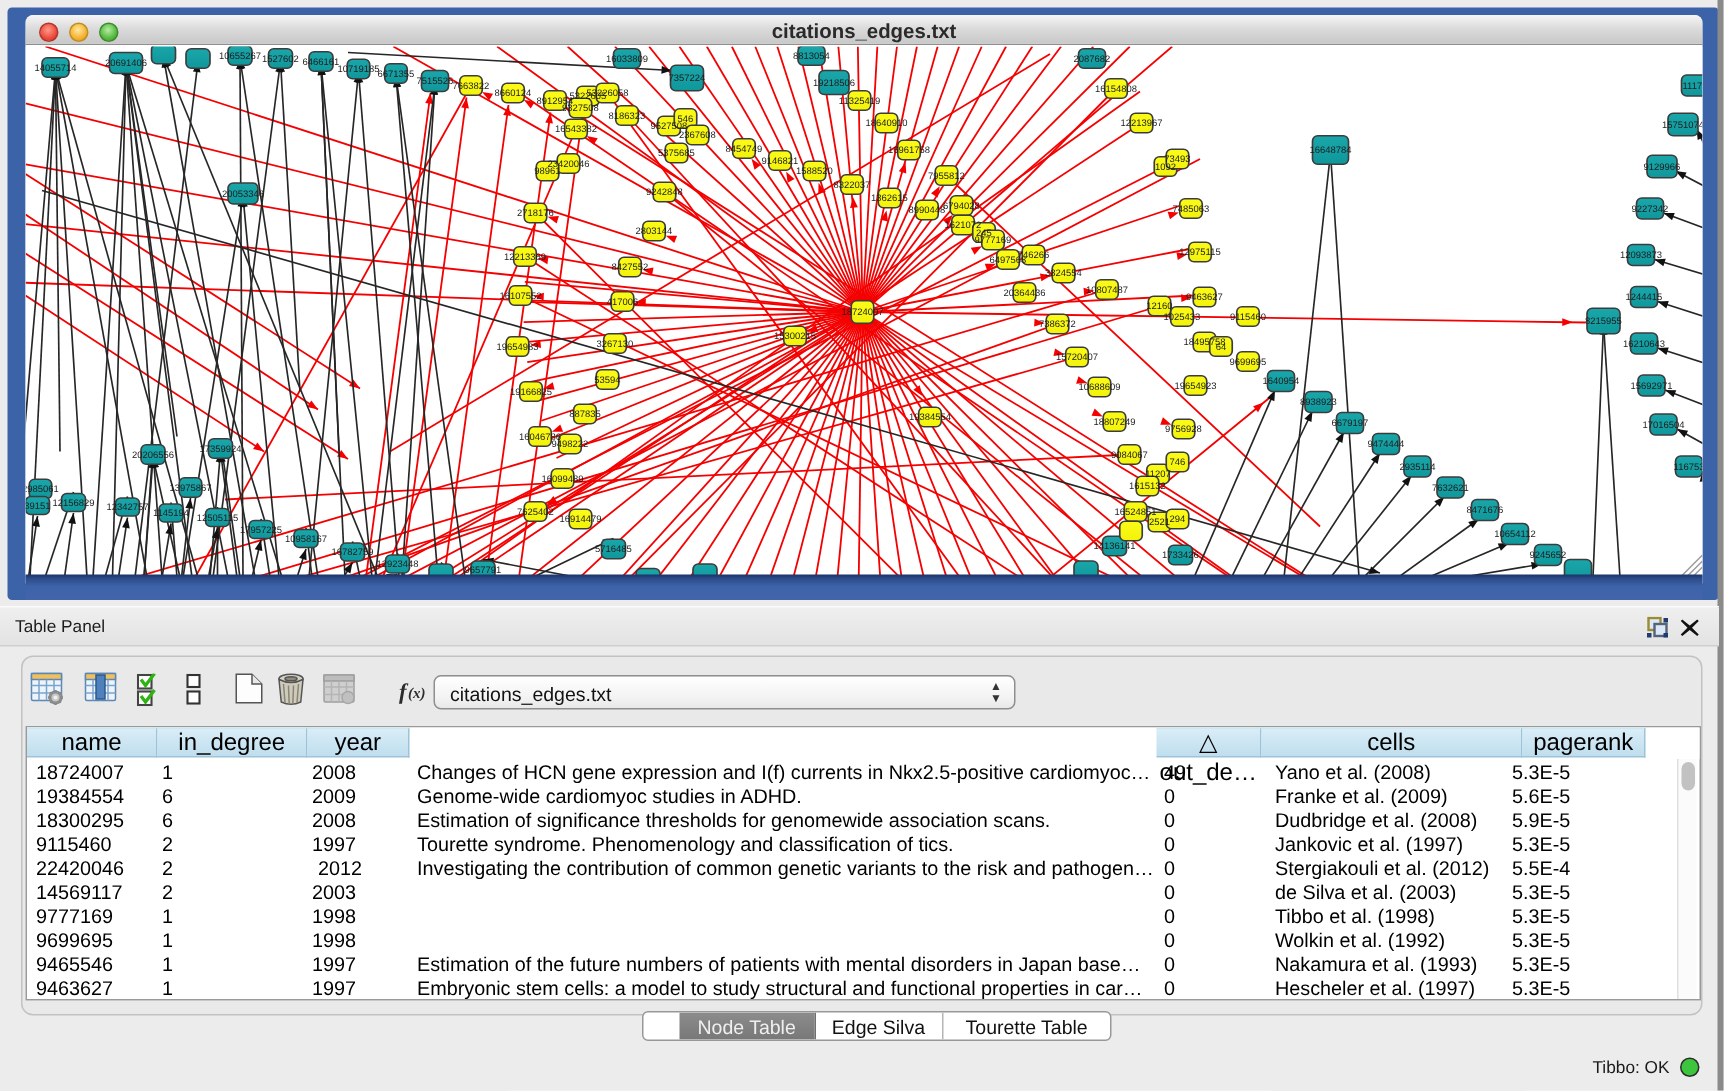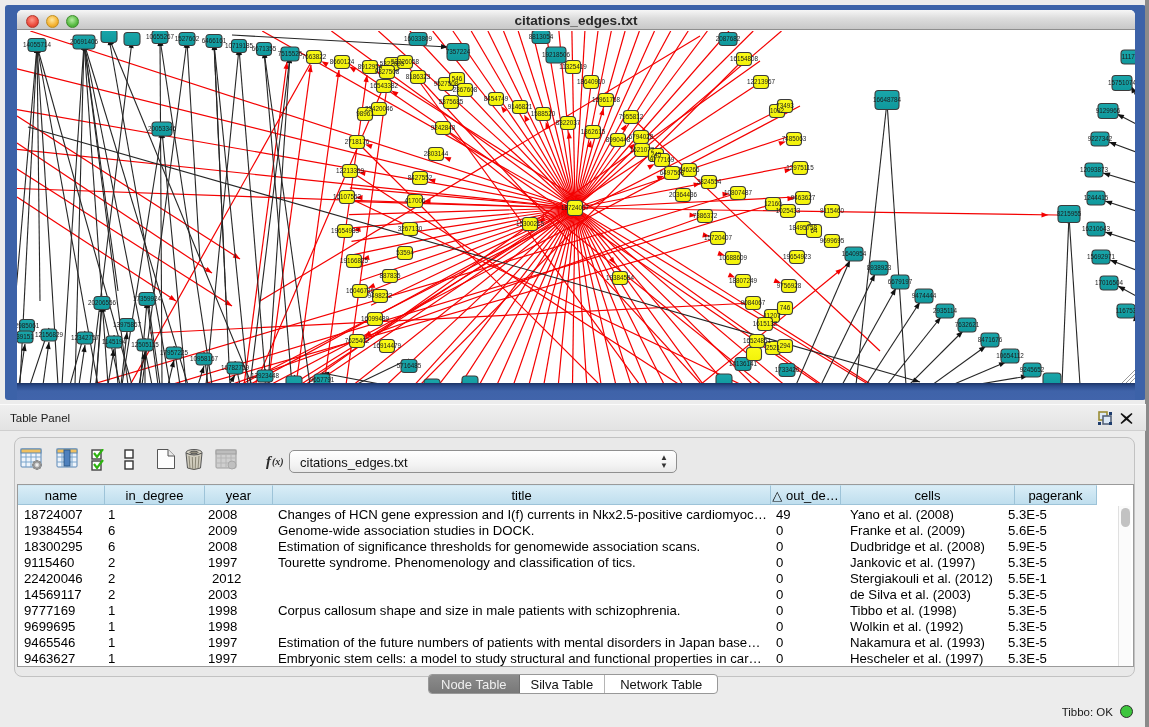--- a/index.html
+++ b/index.html
@@ -29,29 +29,29 @@
 #toolbar{position:absolute;left:0;top:0;width:100%;height:42px;}
 #combo{position:absolute;left:274px;top:12px;width:388px;height:23px;border:1px solid #8f8f8f;
  border-radius:5px;background:linear-gradient(#ffffff,#f2f2f2 70%,#e8e8e8);}
 #combo .t{position:absolute;left:10px;top:4px;font-size:13px;color:#111;}
 #combo .ar{position:absolute;right:8px;top:3px;font-size:8px;color:#333;line-height:8px;text-align:center;}
 #tablewrap{position:absolute;left:2px;top:46px;width:1117px;height:183px;
  border:1px solid #9a9a9a;background:#fff;}
 #thead{position:absolute;left:0;top:0;height:21px;width:1115px;background:#fff;}
 .hc{position:absolute;top:0;height:20px;background:linear-gradient(#d9edf7,#bfdeee);
  border-right:1px solid #9dc3d8;border-bottom:1px solid #9dc3d8;border-top:1px solid #cfe7f3;
- font-size:13px;color:#000;text-align:center;line-height:20px;}
+ font-size:16px;color:#000;text-align:center;line-height:20px;}
 .rows{position:absolute;left:0;top:21px;width:1115px;}
 .r{position:absolute;height:16px;font-size:13.2px;color:#000;white-space:nowrap;}
 #vsb{position:absolute;right:2px;top:21px;width:13px;height:160px;background:#fbfbfb;border-left:1px solid #e0e0e0;}
 #vsb .th{position:absolute;left:2px;top:2px;width:9px;height:19px;border-radius:5px;background:#c2c2c2;}
 #tabs{position:absolute;left:428px;top:674px;height:20px;display:flex;
  border:1px solid #989898;border-radius:4px;overflow:hidden;background:#fff;}
 .tab{font-size:13px;line-height:19px;color:#111;border-right:1px solid #b5b5b5;}
-.tab.sel{background:linear-gradient(#8c8c8c,#787878);color:#efefef;border-right:1px solid #6f6f6f;}
+.tab.sel{background:linear-gradient(#8c8c8c,#787878);color:#efefef;border-right:1px solid #6f6f6f;margin-left:24px;}
 .tab:last-child{border-right:none}
 #mem{position:absolute;right:36px;top:706px;font-size:11.5px;color:#1a1a1a;}
 #memdot{position:absolute;right:16px;top:705px;width:13px;height:13px;border-radius:50%;
  background:#3dc53d;border:1.5px solid #2d2d2d;}
 </style></head>
 <body>
 <div id="frame">
  <div id="win">
   <div id="titlebar">
         <span class="t">citations_edges.txt</span>
@@ -777,40 +777,39 @@
   <div id="combo">
         <span class="t">citations_edges.txt</span>
         <div class="ar">▲<br>▼</div>
       </div>
  </div>
  <div id="tablewrap">
   <div id="thead">
         <div class="hc" style="left:0px;width:87px">name</div>
         <div class="hc" style="left:87px;width:100px">in_degree</div>
         <div class="hc" style="left:187px;width:68px">year</div>
-        <div class="hc" style="left:255px;width:498px">title</div>
         <div class="hc" style="left:753px;width:70px">△ out_de…</div>
         <div class="hc" style="left:823px;width:174px">cells</div>
         <div class="hc" style="left:997px;width:82px">pagerank</div>
       </div>
   <div class="rows">
         <div class="r" style="top:1px;left:0;width:1110px">
           <span style="position:absolute;left:6px;top:0;line-height:15px">18724007</span>
           <span style="position:absolute;left:90px;top:0;line-height:15px">1</span>
           <span style="position:absolute;left:190px;top:0;line-height:15px">2008</span>
           <span style="position:absolute;left:260px;top:0;line-height:15px">Changes of HCN gene expression and I(f) currents in Nkx2.5-positive cardiomyoc…</span>
           <span style="position:absolute;left:758px;top:0;line-height:15px">49</span>
           <span style="position:absolute;left:832px;top:0;line-height:15px">Yano et al. (2008)</span>
           <span style="position:absolute;left:990px;top:0;line-height:15px">5.3E-5</span>
         </div>
         <div class="r" style="top:17px;left:0;width:1110px">
           <span style="position:absolute;left:6px;top:0;line-height:15px">19384554</span>
           <span style="position:absolute;left:90px;top:0;line-height:15px">6</span>
           <span style="position:absolute;left:190px;top:0;line-height:15px">2009</span>
-          <span style="position:absolute;left:260px;top:0;line-height:15px">Genome-wide association studies in DOCK.</span>
+          <span style="position:absolute;left:260px;top:0;line-height:15px">Genome-wide cardiomyoc studies in ADHD.</span>
           <span style="position:absolute;left:758px;top:0;line-height:15px">0</span>
           <span style="position:absolute;left:832px;top:0;line-height:15px">Franke et al. (2009)</span>
           <span style="position:absolute;left:990px;top:0;line-height:15px">5.6E-5</span>
         </div>
         <div class="r" style="top:33px;left:0;width:1110px">
           <span style="position:absolute;left:6px;top:0;line-height:15px">18300295</span>
           <span style="position:absolute;left:90px;top:0;line-height:15px">6</span>
           <span style="position:absolute;left:190px;top:0;line-height:15px">2008</span>
           <span style="position:absolute;left:260px;top:0;line-height:15px">Estimation of significance thresholds for genomewide association scans.</span>
           <span style="position:absolute;left:758px;top:0;line-height:15px">0</span>
@@ -823,37 +822,37 @@
           <span style="position:absolute;left:190px;top:0;line-height:15px">1997</span>
           <span style="position:absolute;left:260px;top:0;line-height:15px">Tourette syndrome. Phenomenology and classification of tics.</span>
           <span style="position:absolute;left:758px;top:0;line-height:15px">0</span>
           <span style="position:absolute;left:832px;top:0;line-height:15px">Jankovic et al. (1997)</span>
           <span style="position:absolute;left:990px;top:0;line-height:15px">5.3E-5</span>
         </div>
         <div class="r" style="top:65px;left:0;width:1110px">
           <span style="position:absolute;left:6px;top:0;line-height:15px">22420046</span>
           <span style="position:absolute;left:90px;top:0;line-height:15px">2</span>
           <span style="position:absolute;left:194px;top:0;line-height:15px">2012</span>
+          <span style="position:absolute;left:260px;top:0;line-height:15px">Investigating the contribution of common genetic variants to the risk and pathogen…</span>
           <span style="position:absolute;left:758px;top:0;line-height:15px">0</span>
           <span style="position:absolute;left:832px;top:0;line-height:15px">Stergiakouli et al. (2012)</span>
-          <span style="position:absolute;left:990px;top:0;line-height:15px">5.5E-1</span>
+          <span style="position:absolute;left:990px;top:0;line-height:15px">5.5E-4</span>
         </div>
         <div class="r" style="top:81px;left:0;width:1110px">
           <span style="position:absolute;left:6px;top:0;line-height:15px">14569117</span>
           <span style="position:absolute;left:90px;top:0;line-height:15px">2</span>
           <span style="position:absolute;left:190px;top:0;line-height:15px">2003</span>
           <span style="position:absolute;left:758px;top:0;line-height:15px">0</span>
           <span style="position:absolute;left:832px;top:0;line-height:15px">de Silva et al. (2003)</span>
           <span style="position:absolute;left:990px;top:0;line-height:15px">5.3E-5</span>
         </div>
         <div class="r" style="top:97px;left:0;width:1110px">
           <span style="position:absolute;left:6px;top:0;line-height:15px">9777169</span>
           <span style="position:absolute;left:90px;top:0;line-height:15px">1</span>
           <span style="position:absolute;left:190px;top:0;line-height:15px">1998</span>
-          <span style="position:absolute;left:260px;top:0;line-height:15px">Corpus callosum shape and size in male patients with schizophrenia.</span>
           <span style="position:absolute;left:758px;top:0;line-height:15px">0</span>
           <span style="position:absolute;left:832px;top:0;line-height:15px">Tibbo et al. (1998)</span>
           <span style="position:absolute;left:990px;top:0;line-height:15px">5.3E-5</span>
         </div>
         <div class="r" style="top:113px;left:0;width:1110px">
           <span style="position:absolute;left:6px;top:0;line-height:15px">9699695</span>
           <span style="position:absolute;left:90px;top:0;line-height:15px">1</span>
           <span style="position:absolute;left:190px;top:0;line-height:15px">1998</span>
           <span style="position:absolute;left:758px;top:0;line-height:15px">0</span>
           <span style="position:absolute;left:832px;top:0;line-height:15px">Wolkin et al. (1992)</span>
@@ -878,17 +877,17 @@
           <span style="position:absolute;left:990px;top:0;line-height:15px">5.3E-5</span>
         </div>
       </div>
   <div id="vsb">
         <div class="th"></div>
       </div>
  </div>
 </div>
 <div id="tabs">
  <div class="tab sel" style="padding:0 12px">Node Table</div>
-    <div class="tab" style="padding:0 11px">Silva Table</div>
-    <div class="tab" style="padding:0 15px">Network Table</div>
+    <div class="tab" style="padding:0 11px">Edge Silva</div>
+    <div class="tab" style="padding:0 15px">Tourette Table</div>
 </div>
 <div id="mem">Tibbo: OK</div>
 <div id="memdot"></div>
 
 </body></html>

